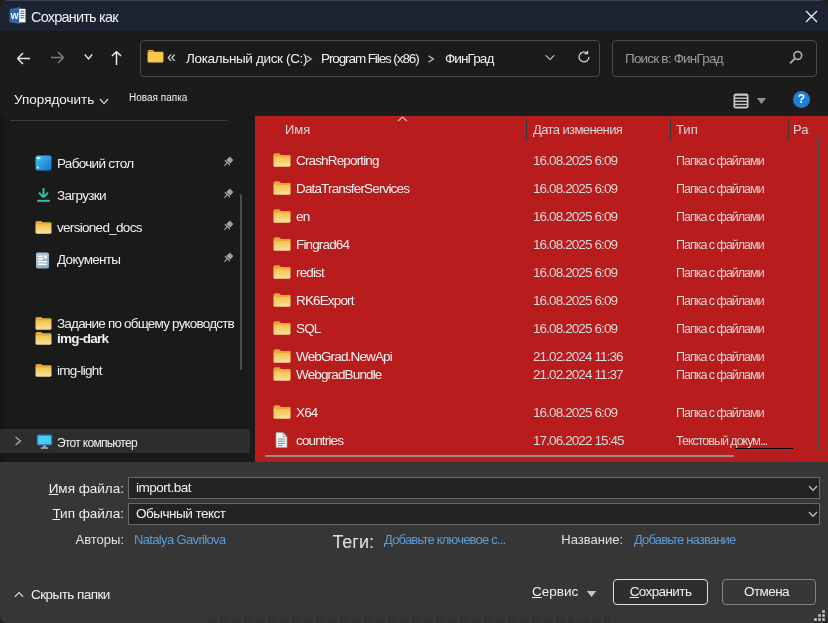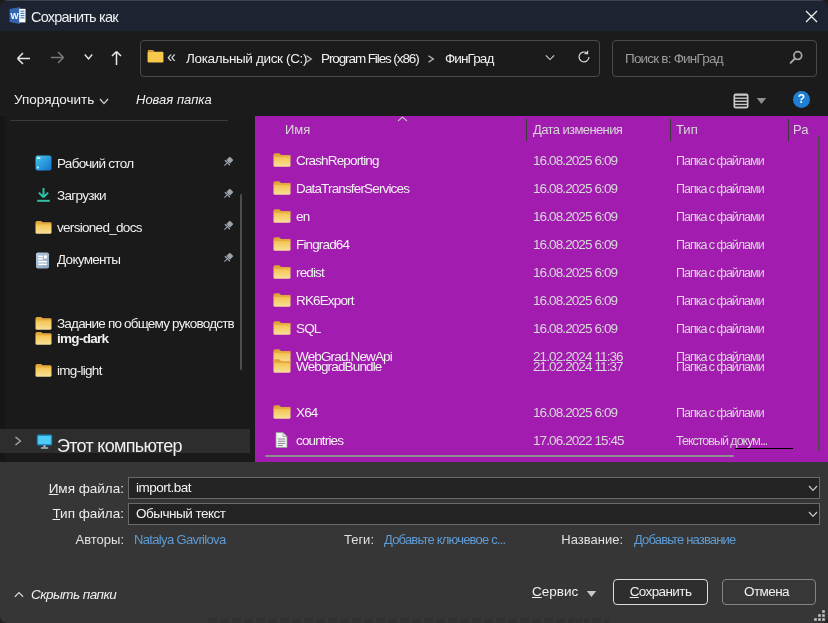--- a/index.html
+++ b/index.html
@@ -12,21 +12,21 @@
   .navarea { position:absolute; left:0; top:31px; width:828px; height:85px; background:#1b1b1b; }
   .bar { position:absolute; top:40px; height:37px; border:1px solid #4a4a4a; border-radius:4px; background:#1b1b1b; }
   .crumb { color:#f0f0f0; font-size:13.5px; }
   .toolrow { position:absolute; top:85px; left:0; width:828px; height:31px; }
   .sidebar { position:absolute; left:0; top:116px; width:250px; height:346px; background:#1a1a1a; }
   .sideitem { position:absolute; left:0; width:250px; height:24px; color:#f0f0f0; font-size:13.5px; }
   .sideitem .lbl { position:absolute; left:57px; top:3px; white-space:nowrap; letter-spacing:-0.7px; }
   .sideitem svg { position:absolute; left:35px; top:2px; }
   .sideitem svg.pin { left:222px; top:3px; }
   .pin { position:absolute; left:221px; top:3px; }
-  .list { position:absolute; left:255px; top:116px; width:573px; height:346px; background:#a21caf; }
+  .list { position:absolute; left:255px; top:116px; width:573px; height:346px; background:#b91c1c; }
   .hdr { position:absolute; top:6px; height:22px; color:#d8d8d8; font-size:13px; }
   .row { position:absolute; left:0; width:573px; height:28px; color:#f2f2f2; font-size:13.5px; }
   .row .nm { position:absolute; left:41px; top:6px; white-space:nowrap; letter-spacing:-0.85px; }
   .row .dt { position:absolute; left:278px; top:6px; color:#d8d8d8; white-space:nowrap; letter-spacing:-0.9px;}
   .row .tp { position:absolute; left:421px; top:6px; color:#d8d8d8; white-space:nowrap;  font-size:12.5px; letter-spacing:-1.0px; top:7px;}
   .row svg { position:absolute; left:18px; top:5px; }
   .bottom { position:absolute; left:0; top:462px; width:828px; height:161px; background:#363636;padding-left:9px; }
   .flabel { position:absolute; color:#eeeeee; font-size:13.5px; text-align:right; width:120px; right:704px;}
   .fin { position:absolute; left:128px; width:692px; height:22px; background:#232323; border:1px solid #6a6a6a; color:#f2f2f2; font-size:13.5px; line-height:20px; padding-left:7px; letter-spacing:-0.5px;}
   .link { color:#5e9bd3; font-size:13px; }
@@ -107,21 +107,21 @@
   <svg class="abs" style="left:789px;top:50px" width="15" height="15" viewBox="0 0 15 15">
     <circle cx="8.8" cy="5.6" r="3.9" stroke="#a9a9a9" stroke-width="1.7" fill="none"></circle>
     <path d="M5.9 8.5 L1.6 12.8" stroke="#a9a9a9" stroke-width="1.9" stroke-linecap="round"></path>
   </svg>
 
   <div class="toolrow">
     <div class="abs" style="left:14px;top:7px;color:#f0f0f0;font-size:13.5px;">Упорядочить</div>
     <svg class="abs" style="left:99px;top:13px" width="10" height="7" viewBox="0 0 10 7">
         <path d="M1 1 L5 5.6 L9 1" stroke="#d0d0d0" stroke-width="1.3" fill="none"></path>
       </svg>
-    <div class="abs" style="left:136px;top:7px;color:#f0f0f0;font-size:13px;font-style:italic;">Новая папка</div>
+    <div class="abs" style="left:129px;top:7px;color:#f0f0f0;font-size:10px;">Новая папка</div>
     <svg class="abs" style="left:733px;top:8px" width="16" height="16" viewBox="0 0 16 16">
       <rect x="0.5" y="0.5" width="15" height="15" rx="2.2" fill="#c9c9c9"></rect>
       <rect x="2.2" y="2.8" width="11.6" height="1.7" fill="#1b1b1b"></rect>
       <rect x="2.2" y="5.9" width="11.6" height="1.7" fill="#1b1b1b"></rect>
       <rect x="2.2" y="9.0" width="11.6" height="1.7" fill="#1b1b1b"></rect>
       <rect x="2.2" y="12.1" width="11.6" height="1.5" fill="#1b1b1b"></rect>
     </svg>
     <svg class="abs" style="left:756px;top:12px" width="11" height="8" viewBox="0 0 11 8">
         <path d="M0.8 1 L5.5 7 L10.2 1 Z" fill="#8f8f8f"></path>
       </svg>
@@ -225,21 +225,21 @@
       <svg width="17" height="17" viewBox="0 0 17 17">
           <path d="M0.5 3.5 a1.6 1.6 0 0 1 1.6-1.6 h4 l2.2 2.2 h-7.8 z" fill="#dfa036"></path>
           <rect x="0.5" y="3.4" width="16" height="11.4" rx="1.6" fill="url(#fldg)"></rect>
           <rect x="0.7" y="3.5" width="15.6" height="1.8" fill="#e5a83d"></rect>
         </svg>
       <span class="lbl">img-light</span>
     </div>
 
     <div class="abs" style="left:240px;top:78px;width:2px;height:176px;background:#4d4d4d;border-radius:1px;"></div>
 
-    <div class="abs" style="left:0px;top:313px;width:250px;height:24px;background:#2d2d2d;color:#f0f0f0;font-size:18px;">
+    <div class="abs" style="left:0px;top:313px;width:250px;height:24px;background:#2d2d2d;color:#f0f0f0;font-size:12px;">
       <svg class="abs" style="left:14px;top:7px" width="8" height="10" viewBox="0 0 8 10">
           <path d="M1.5 1 L6.5 5 L1.5 9" stroke="#b0b0b0" stroke-width="1.2" fill="none"></path>
         </svg>
       <svg class="abs" style="left:36px;top:4px" width="17" height="17" viewBox="0 0 17 17">
           <rect x="0.8" y="1.6" width="15.4" height="10.8" rx="1.6" fill="#1c86c8"></rect>
           <rect x="2.1" y="2.9" width="12.8" height="8.2" fill="#4ecbf5"></rect>
           <rect x="7.3" y="12.4" width="2.4" height="1.8" fill="#a8c2cf"></rect>
           <rect x="4.6" y="14.2" width="7.8" height="1.6" rx="0.8" fill="#a8c2cf"></rect>
         </svg>
       <span class="abs" style="left:57px;top:7px;letter-spacing:-0.7px;">Этот компьютер</span>
@@ -330,21 +330,21 @@
     <div class="row" style="top:227px;">
         <svg width="18" height="15" viewBox="0 0 18 15">
           <path d="M0.5 2.9 a1.6 1.6 0 0 1 1.6-1.6 h4.2 l2.2 2.2 h-8 z" fill="#dfa036"></path>
           <rect x="0.5" y="2.9" width="17" height="11.9" rx="1.6" fill="url(#fldg)"></rect>
           <rect x="0.7" y="3.0" width="16.6" height="1.9" fill="#e5a83d"></rect>
         </svg>
         <span class="nm">WebGrad.NewApi</span>
         <span class="dt">21.02.2024 11:36</span>
         <span class="tp">Папка с файлами</span>
       </div>
-    <div class="row" style="top:237px;">
+    <div class="row" style="top:245px;">
         <svg width="18" height="15" viewBox="0 0 18 15">
           <path d="M0.5 2.9 a1.6 1.6 0 0 1 1.6-1.6 h4.2 l2.2 2.2 h-8 z" fill="#dfa036"></path>
           <rect x="0.5" y="2.9" width="17" height="11.9" rx="1.6" fill="url(#fldg)"></rect>
           <rect x="0.7" y="3.0" width="16.6" height="1.9" fill="#e5a83d"></rect>
         </svg>
         <span class="nm">WebgradBundle</span>
         <span class="dt">21.02.2024 11:37</span>
         <span class="tp">Папка с файлами</span>
       </div>
     <div class="row" style="top:283px;">
@@ -386,30 +386,30 @@
         <path d="M1 1 L5 5.4 L9 1" stroke="#c8c8c8" stroke-width="1.2" fill="none"></path>
       </svg>
     <div class="flabel" style="top:44px;"><u>Т</u>ип файла:</div>
     <div class="fin" style="top:41px;">Обычный текст</div>
     <svg class="abs" style="left:808px;top:49px" width="10" height="7" viewBox="0 0 10 7">
         <path d="M1 1 L5 5.4 L9 1" stroke="#c8c8c8" stroke-width="1.2" fill="none"></path>
       </svg>
 
     <div class="abs" style="right:704px;width:110px;text-align:right;top:70px;color:#e0e0e0;font-size:13px;">Авторы:</div>
     <div class="abs link" style="left:134px;top:70px;letter-spacing:-0.65px;">Natalya Gavrilova</div>
-    <div class="abs" style="right:454px;width:80px;text-align:right;top:70px;color:#e0e0e0;font-size:13px;">Теги:</div>
+    <div class="abs" style="right:454px;width:80px;text-align:right;top:70px;color:#e0e0e0;font-size:18px;">Теги:</div>
     <div class="abs link" style="left:384px;top:70px;letter-spacing:-0.8px;">Добавьте ключевое с...</div>
     <div class="abs" style="right:205px;width:90px;text-align:right;top:70px;color:#e0e0e0;font-size:13px;">Название:</div>
     <div class="abs link" style="left:634px;top:70px;letter-spacing:-0.85px;">Добавьте название</div>
   </div>
 
   <svg class="abs" style="left:14px;top:591px" width="10" height="7" viewBox="0 0 11 7">
       <path d="M1 6 L5.5 1.4 L10 6" stroke="#d8d8d8" stroke-width="1.3" fill="none"></path>
     </svg>
-  <div class="abs" style="left:31px;top:587px;color:#f0f0f0;font-size:13.5px;letter-spacing:-0.55px;font-style:italic;">Скрыть папки</div>
+  <div class="abs" style="left:31px;top:587px;color:#f0f0f0;font-size:13.5px;letter-spacing:-0.55px;">Скрыть папки</div>
   <div class="abs" style="left:532px;top:584px;color:#f0f0f0;font-size:13.5px;"><u>С</u>ервис</div>
   <svg class="abs" style="left:586px;top:590px" width="11" height="8" viewBox="0 0 11 8">
       <path d="M0.8 1 L5.5 7 L10.2 1 Z" fill="#c8c8c8"></path>
     </svg>
   <div class="btn" style="left:613px;width:95px;border:1.5px solid #dcdcdc;background:#2e2e2e;"><u>С</u>охранить</div>
   <div class="btn" style="left:722px;width:94px;border:1px solid #848484;background:#373737;text-indent:-5px;">Отмена</div>
 
   <div class="abs" style="left:208px;top:618px;width:402px;height:5px;background:repeating-linear-gradient(90deg,#303030 0 9px,#383838 9px 12px);opacity:0.7;"></div>
   <div class="abs" style="left:560px;top:619px;width:32px;height:4px;background:repeating-linear-gradient(90deg,#303030 0 6px,#383838 6px 8px);opacity:0.7;"></div>
 

